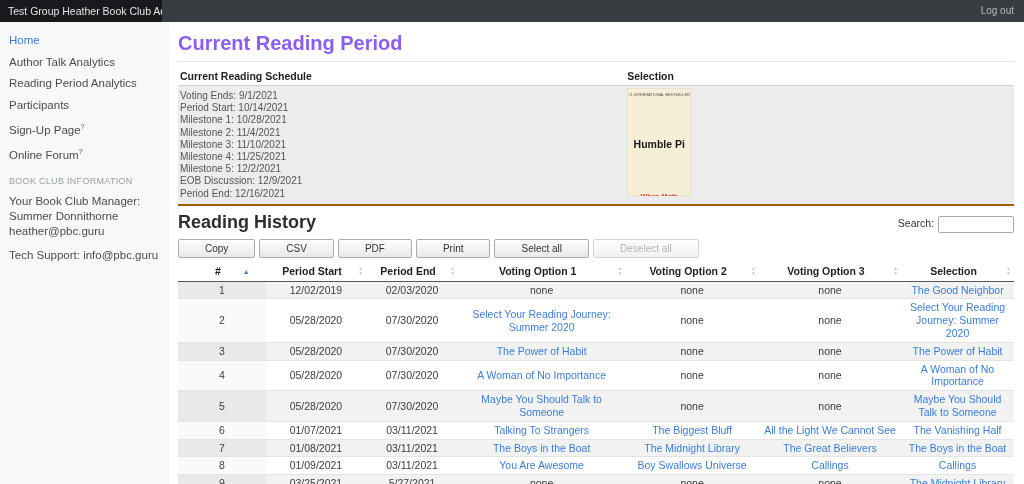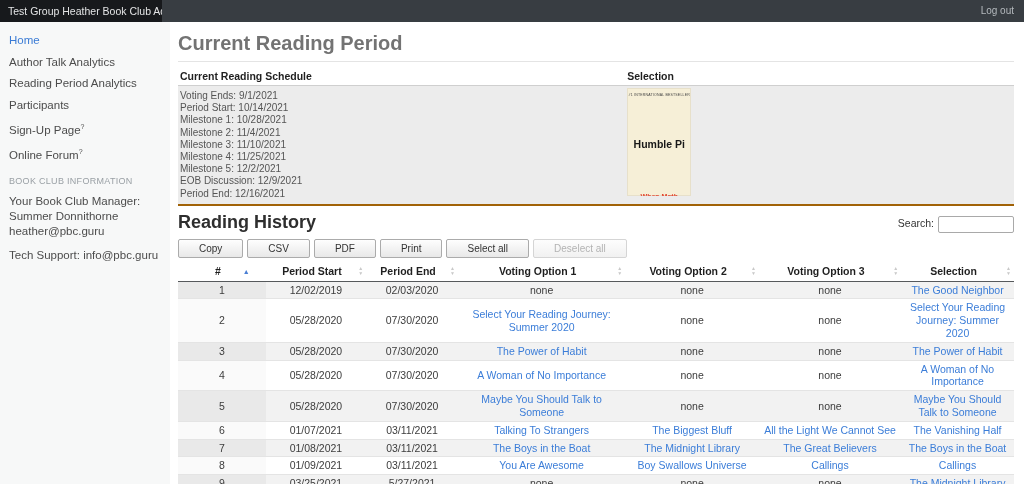--- a/index.html
+++ b/index.html
@@ -19,21 +19,21 @@
   .sb-item { font-size:11.5px; color:#4c4c4c; margin-bottom:6px; line-height:11.5px; padding:2px 0; cursor:pointer; }
   .sb-item.active { color:var(--active-nav,#3a7bd5); }
   .sb-item sup { font-size:7px; color:#4c4c4c; }
   .sb-head { margin-top:12px; font-size:9px; color:#9aa0a5; letter-spacing:.3px; }
   .sb-info { margin-top:8px; font-size:11.5px; color:#4c4c4c; line-height:1.32; }
   .sb-support { margin-top:10px; font-size:11.5px; color:#4c4c4c; }
 
   .main { flex:1; padding:8px 10px 0 8px; min-width:0; }
 
   
-  .page-title { font-size:20px; font-weight:bold; color:#737373; margin:2px 0 6px; }
+  .page-title { font-size:20px; font-weight:bold; color:#8b5cf6; margin:2px 0 6px; }
   .title-rule { border:0; border-top:1px solid #e4e4e4; margin:0 0 4px; }
   .schedule-table { width:100%; border-collapse:collapse; border-bottom:2px solid #a16207; }
   .schedule-table th { text-align:left; font-size:10.5px; color:#1f1f1f; padding:4px 2px 3px;
     border-bottom:1px solid #cfcfcf; font-weight:bold; }
   .schedule-table th:nth-child(1){ width:53.5%; }
   .schedule-table th:nth-child(2){ width:46.5%; }
   .schedule-table td { background:#ececec; vertical-align:top; height:112px; }
   .sched-lines { font-size:10px; color:#555; line-height:1.22; padding:4px 2px; }
 
   
@@ -43,21 +43,21 @@
   .bk-tag { font-size:3.5px; letter-spacing:.2px; color:#444; margin-top:5px; white-space:nowrap; }
   .bk-title { font-size:10.5px; font-weight:bold; color:#181818; margin-top:1px; }
   .bk-sub { font-size:7px; font-weight:bold; color:var(--book-accent,#e2422c); line-height:1.18; margin-top:3px; }
   .bk-art { margin-top:2px; }
   .bk-author { font-size:5.5px; font-weight:bold; letter-spacing:1.2px; color:#181818; margin:auto 0 4px; }
 
   
   .history-head { position:relative; margin-top:6px; }
   .section-title { font-size:18px; font-weight:bold; color:#2e2e2e; margin:0 0 5px; }
   .toolbar { margin-bottom:3px; }
-  .dt-btn { display:inline-block; font-size:10px; color:#333; padding:3px 20px; margin-right:4px;
+  .dt-btn { display:inline-block; font-size:10px; color:#333; padding:3px 26px; margin-right:4px;
     border:1px solid #ababab; border-radius:2px; background:linear-gradient(#fefefe,#e8e8e8);
     cursor:pointer; font-family:inherit; }
   .dt-btn.disabled { color:#b3b3b3; border-color:#d5d5d5; background:linear-gradient(#fdfdfd,#f1f1f1); cursor:default; }
   .search-box { position:absolute; right:0; top:4px; font-size:10.5px; color:#333; }
   .search-box input { width:76px; height:17px; border:1px solid #a9a9a9; border-radius:2px;
     margin-left:4px; vertical-align:middle; font-size:10.5px; padding:0 3px; }
 
   .history-table { width:100%; border-collapse:collapse; table-layout:fixed; border-bottom:1px solid #56595c; }
   .history-table th { font-size:10.5px; font-weight:bold; color:#1f1f1f; text-align:center;
     padding:4px 12px 4px 4px; border-bottom:1px solid #56595c; position:relative; cursor:pointer; }

